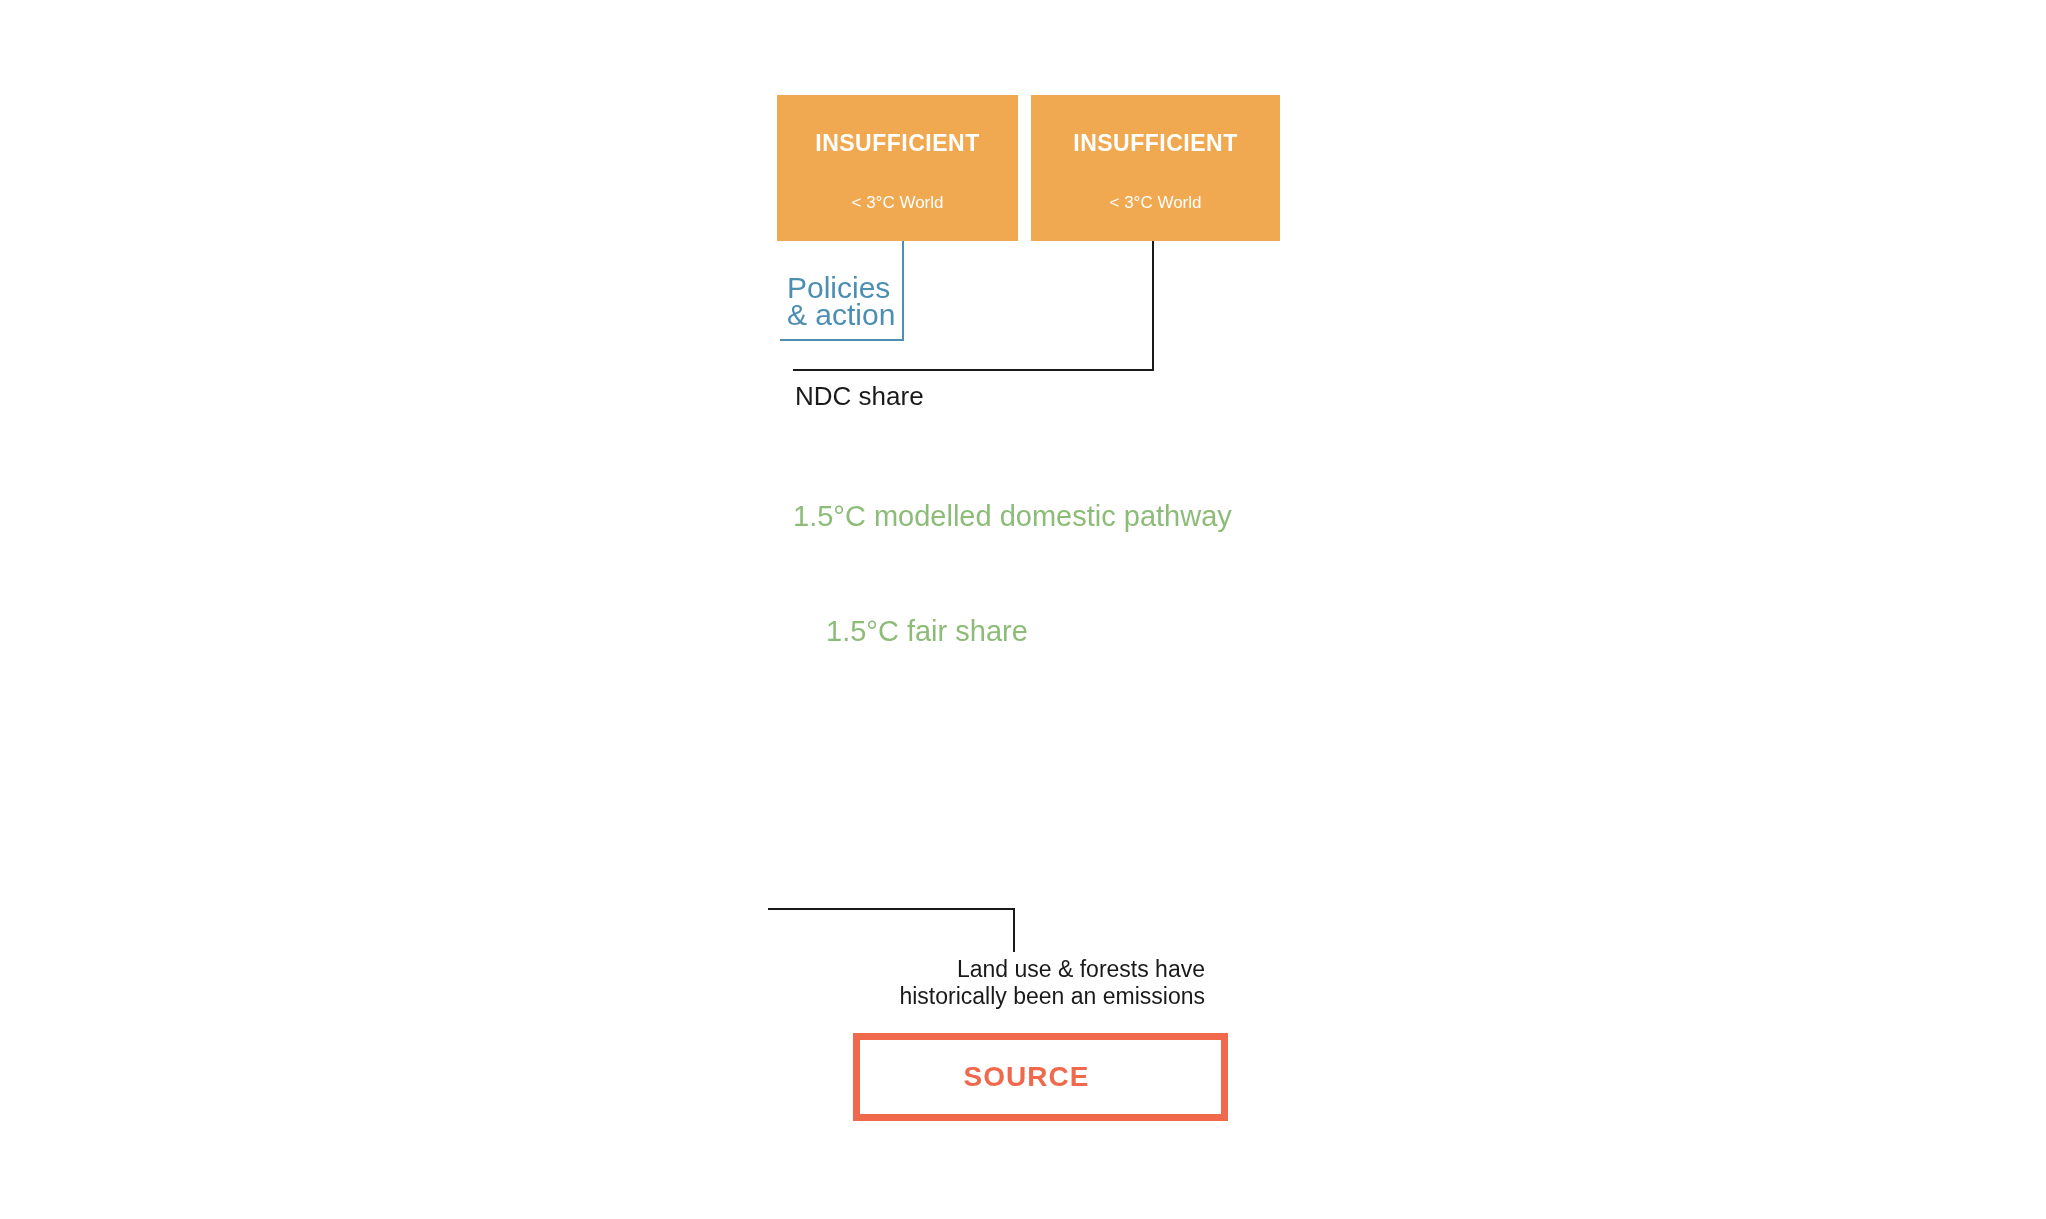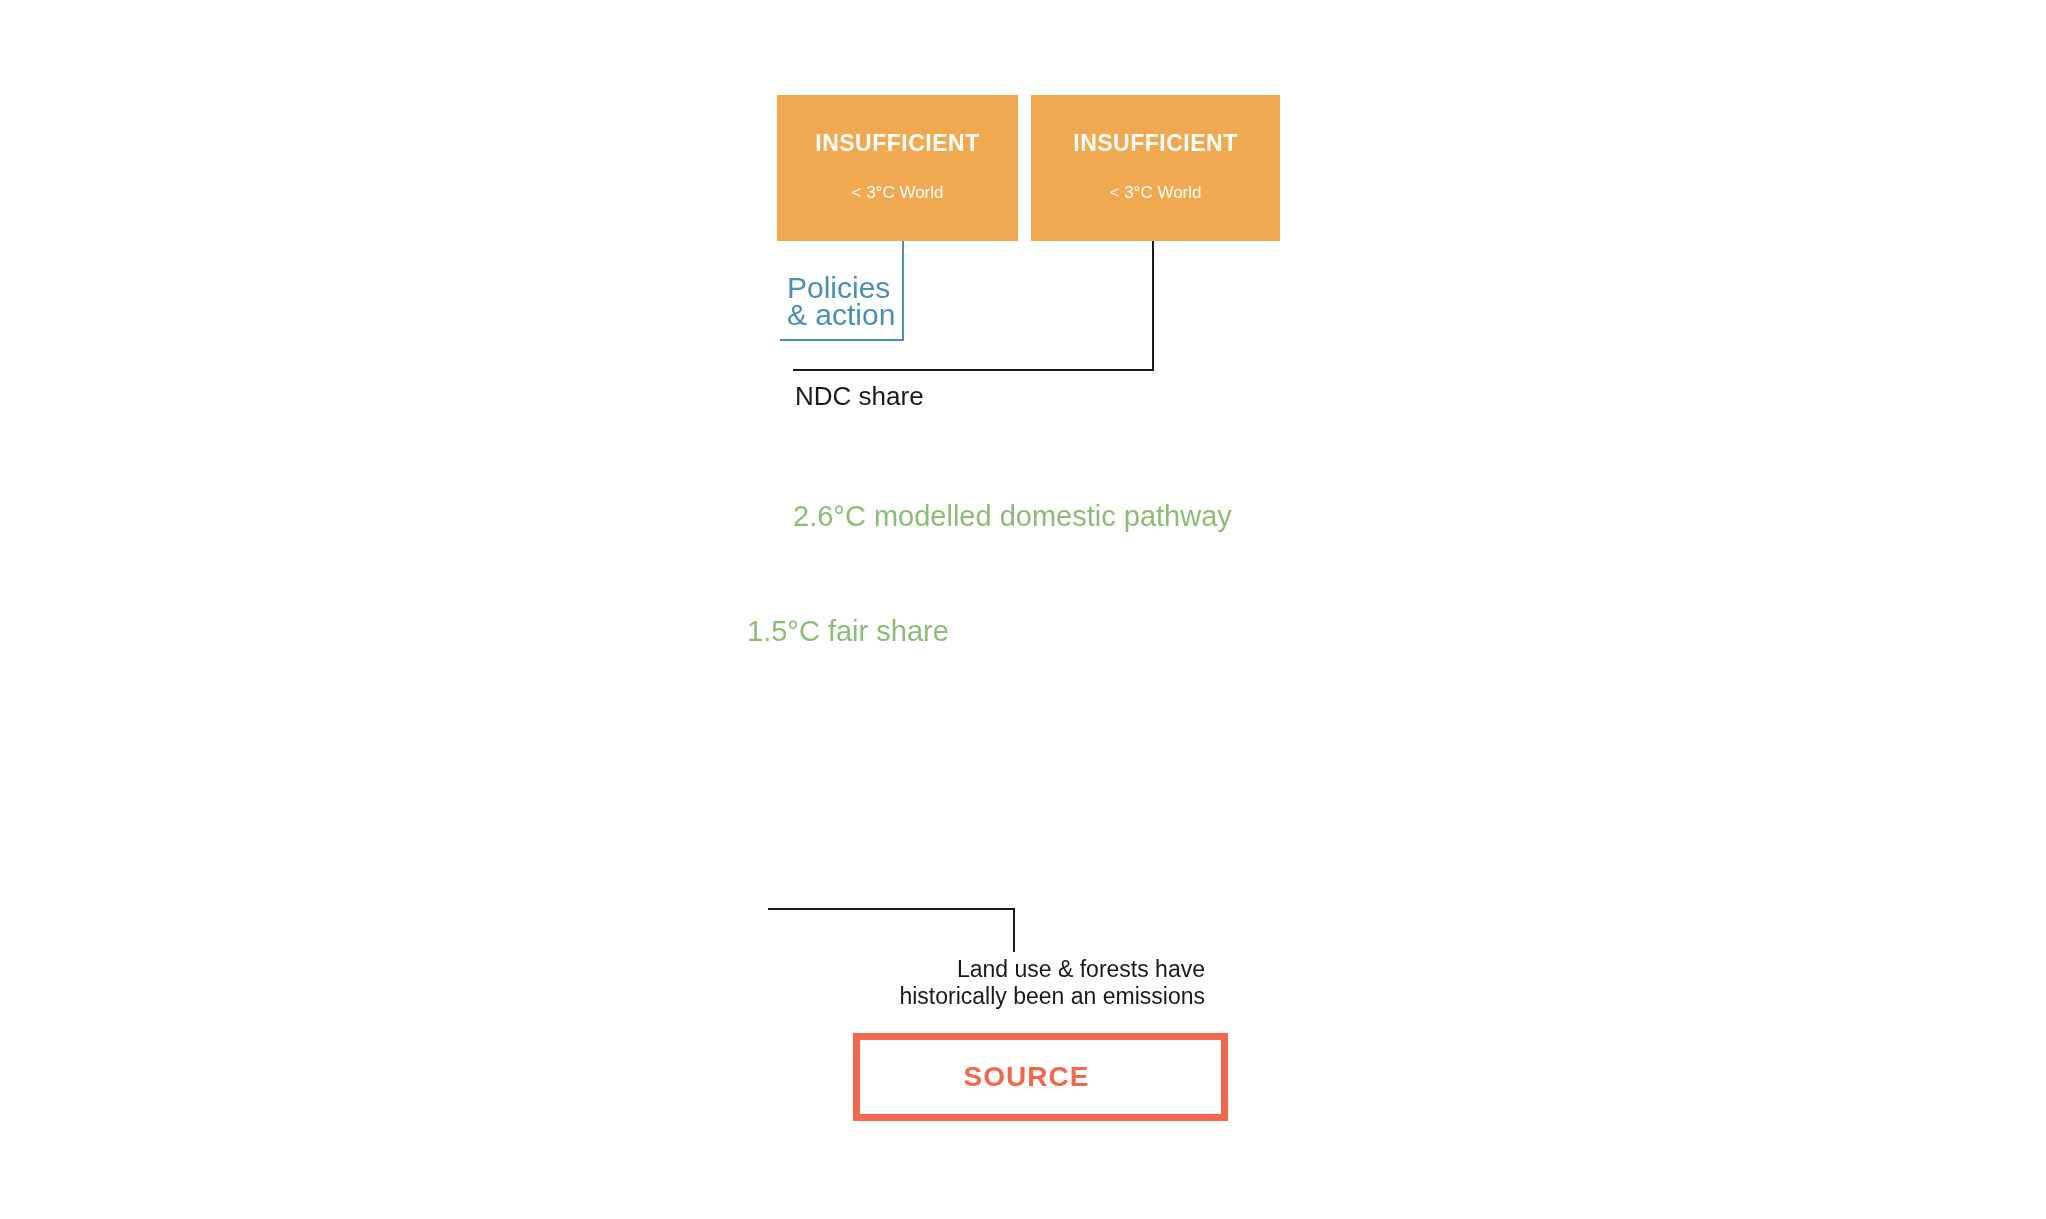--- a/index.html
+++ b/index.html
@@ -20,21 +20,21 @@
   .rating-box {
     position: absolute;
     top: 95px;
     height: 146px;
     background: var(--box-orange);
     color: #ffffff;
     display: flex;
     flex-direction: column;
     align-items: center;
     padding-top: 37px;
-    gap: 29px;
+    gap: 39px;
     box-sizing: border-box;
     text-align: center;
   }
   .rating-box.first  { left: 777px;  width: 241px; }
   .rating-box.second { left: 1031px; width: 249px; }
   .rating-title {
     font-size: 23px;
     font-weight: bold;
     line-height: 1;
     letter-spacing: 0.5px;
@@ -66,21 +66,21 @@
   .ndc-label {
     left: 795px; top: 381px;
     color: var(--line-black);
     font-size: 26px;
   }
   .green-label {
     color: var(--label-green);
     font-size: 29px;
   }
   .pathway-label   { left: 793px; top: 500px; }
-  .fairshare-label { left: 747px; top: 615px; }
+  .fairshare-label { left: 826px; top: 615px; }
   .landuse-note {
     left: 845px; top: 956px;
     width: 360px;
     text-align: right;
     color: var(--line-black);
     font-size: 23px;
     line-height: 27px;
     white-space: pre-line;
   }
 
@@ -122,21 +122,21 @@
 
   <div class="line blue-v"></div>
   <div class="line blue-h"></div>
   <div class="lbl policies-label">Policies
 &amp; action</div>
 
   <div class="line black-v-ndc"></div>
   <div class="line black-h-ndc"></div>
   <div class="lbl ndc-label">NDC share</div>
 
-  <div class="lbl green-label pathway-label">2.6°C modelled domestic pathway</div>
+  <div class="lbl green-label pathway-label">1.5°C modelled domestic pathway</div>
   <div class="lbl green-label fairshare-label">1.5°C fair share</div>
 
   <div class="line black-h-land"></div>
   <div class="line black-v-land"></div>
   <div class="lbl landuse-note">Land use &amp; forests have
 historically been an emissions</div>
 
   <div class="source-box">
     <span class="source-label">SOURCE</span>
   </div>

